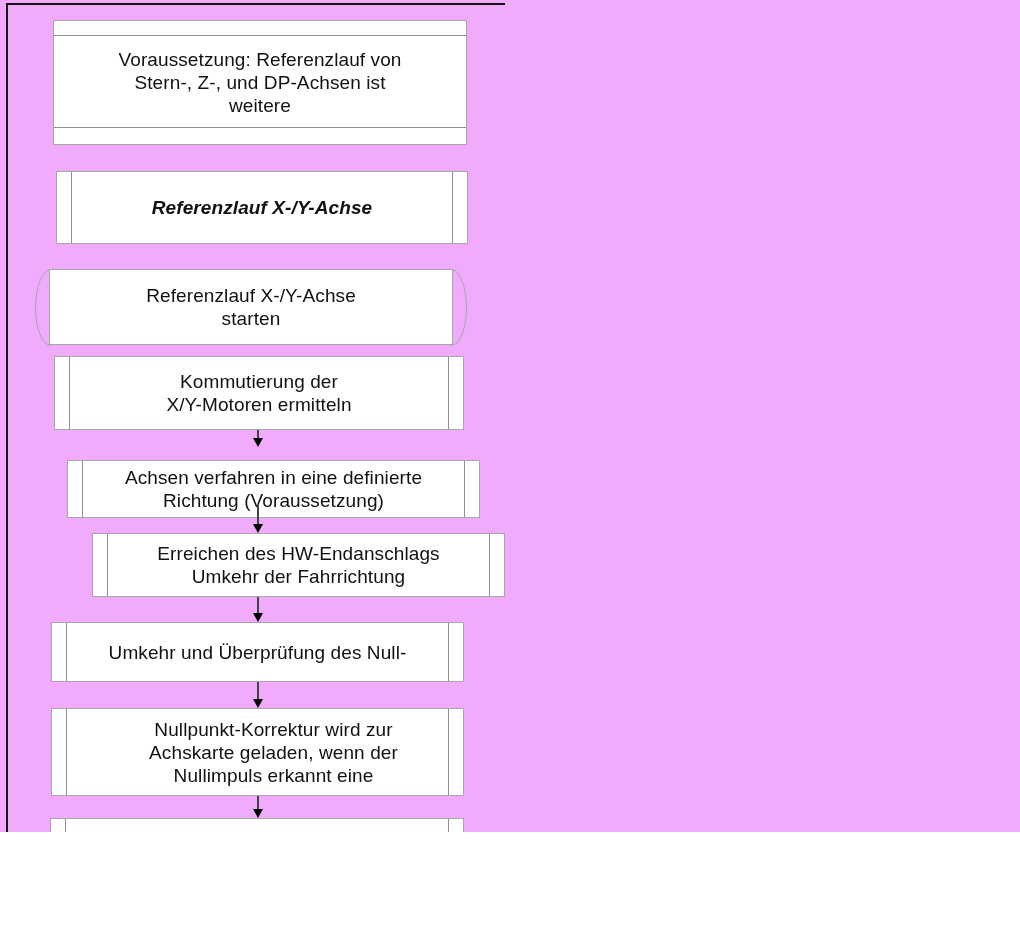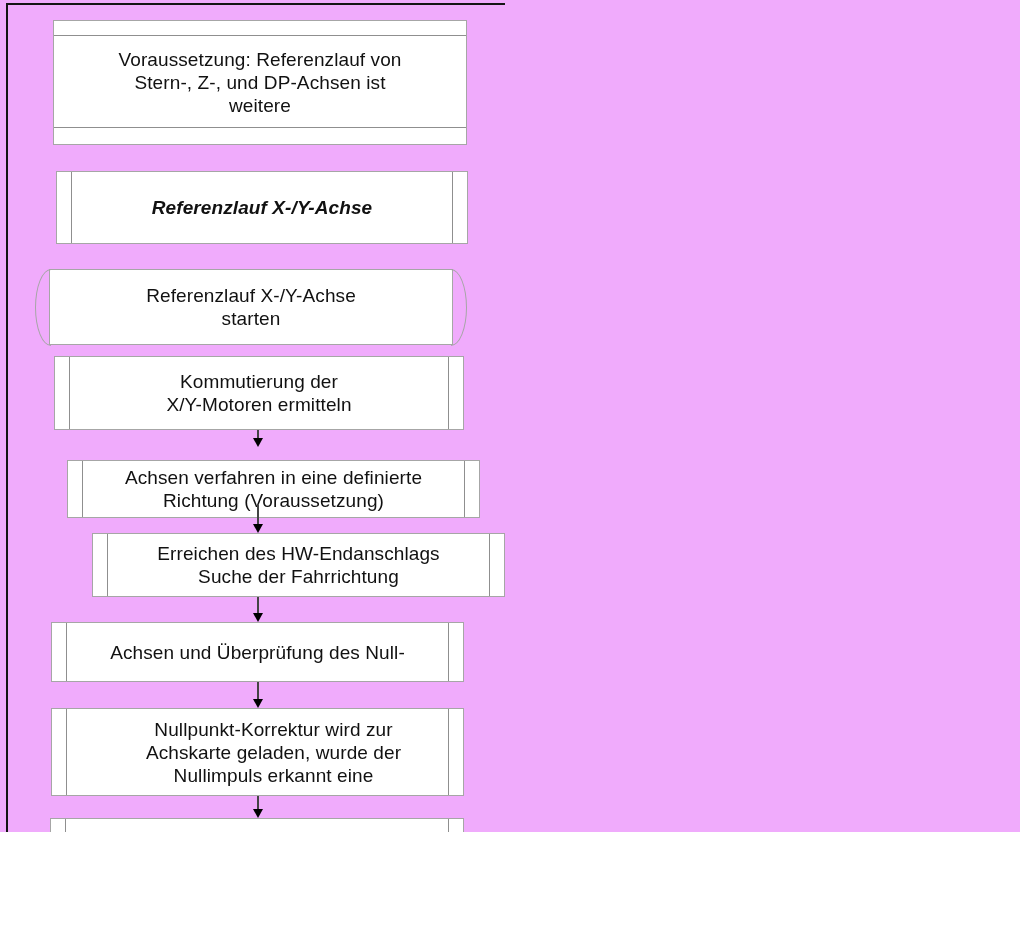--- a/index.html
+++ b/index.html
@@ -112,44 +112,44 @@
 
   <div class="arrow" style="left:258px;top:505px;height:28px;">
     <i class="stem"></i>
     <i class="head"></i>
   </div>
 
   <div class="node" style="left:51px;top:533px;width:413px;height:64px;margin-left:41px;">
     <div class="bar l"></div>
     <div class="bar r"></div>
     <div class="line">Erreichen des HW-Endanschlags</div>
-    <div class="line">Suche der Fahrrichtung</div>
+    <div class="line">Umkehr der Fahrrichtung</div>
   </div>
 
   <div class="arrow" style="left:258px;top:597px;height:25px;">
     <i class="stem"></i>
     <i class="head"></i>
   </div>
 
   <div class="node" style="left:51px;top:622px;width:413px;height:60px;">
     <div class="bar l"></div>
     <div class="bar r"></div>
-    <div class="line">Achsen und Überprüfung des Null-</div>
+    <div class="line">Umkehr und Überprüfung des Null-</div>
   </div>
 
   <div class="arrow" style="left:258px;top:682px;height:26px;">
     <i class="stem"></i>
     <i class="head"></i>
   </div>
 
   <div class="node" style="left:51px;top:708px;width:413px;height:88px;padding-left:32px;">
     <div class="bar l"></div>
     <div class="bar r"></div>
     <div class="line">Nullpunkt-Korrektur wird zur</div>
-    <div class="line">Achskarte geladen, wurde der</div>
+    <div class="line">Achskarte geladen, wenn der</div>
     <div class="line">Nullimpuls erkannt eine</div>
   </div>
 
   <div class="arrow" style="left:258px;top:796px;height:22px;">
     <i class="stem"></i>
     <i class="head"></i>
   </div>
 
   <div class="node" style="left:50px;top:818px;width:414px;height:76px;">
     <div class="bar l"></div>

